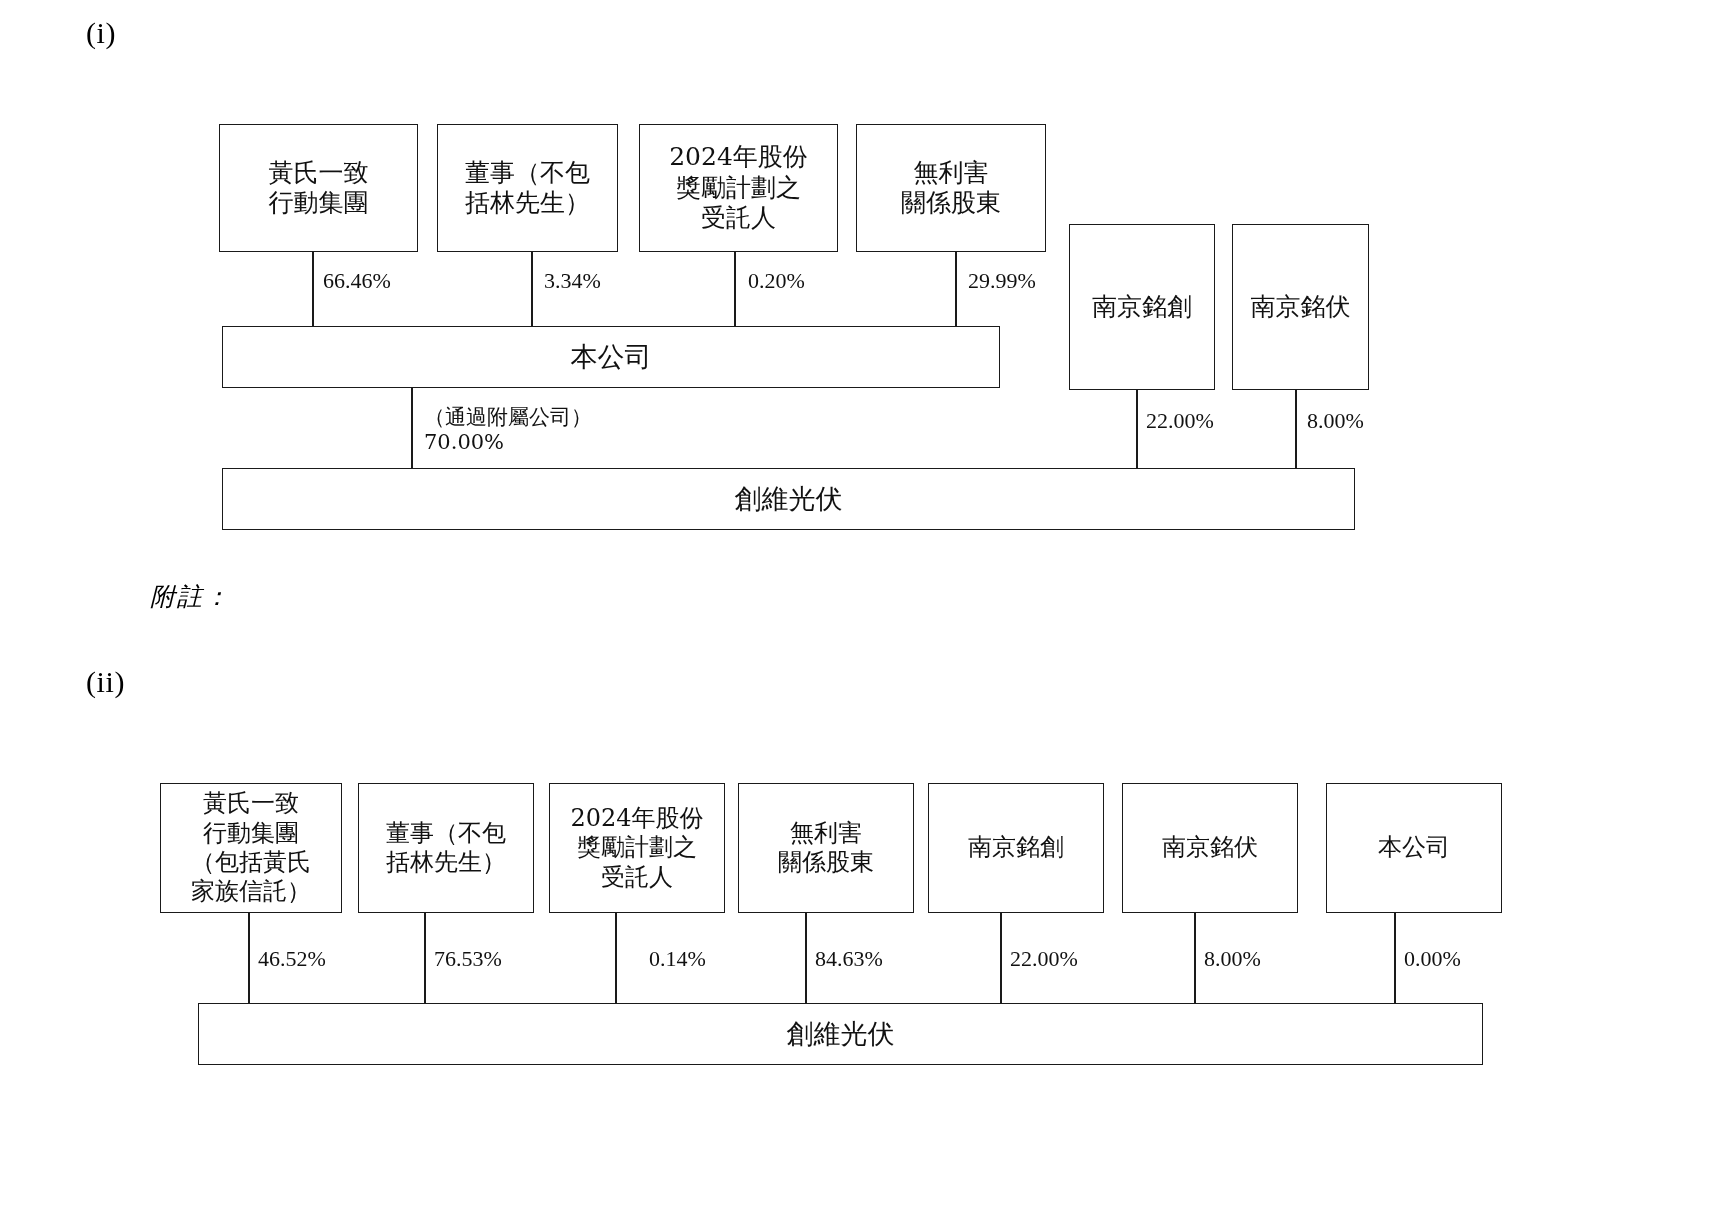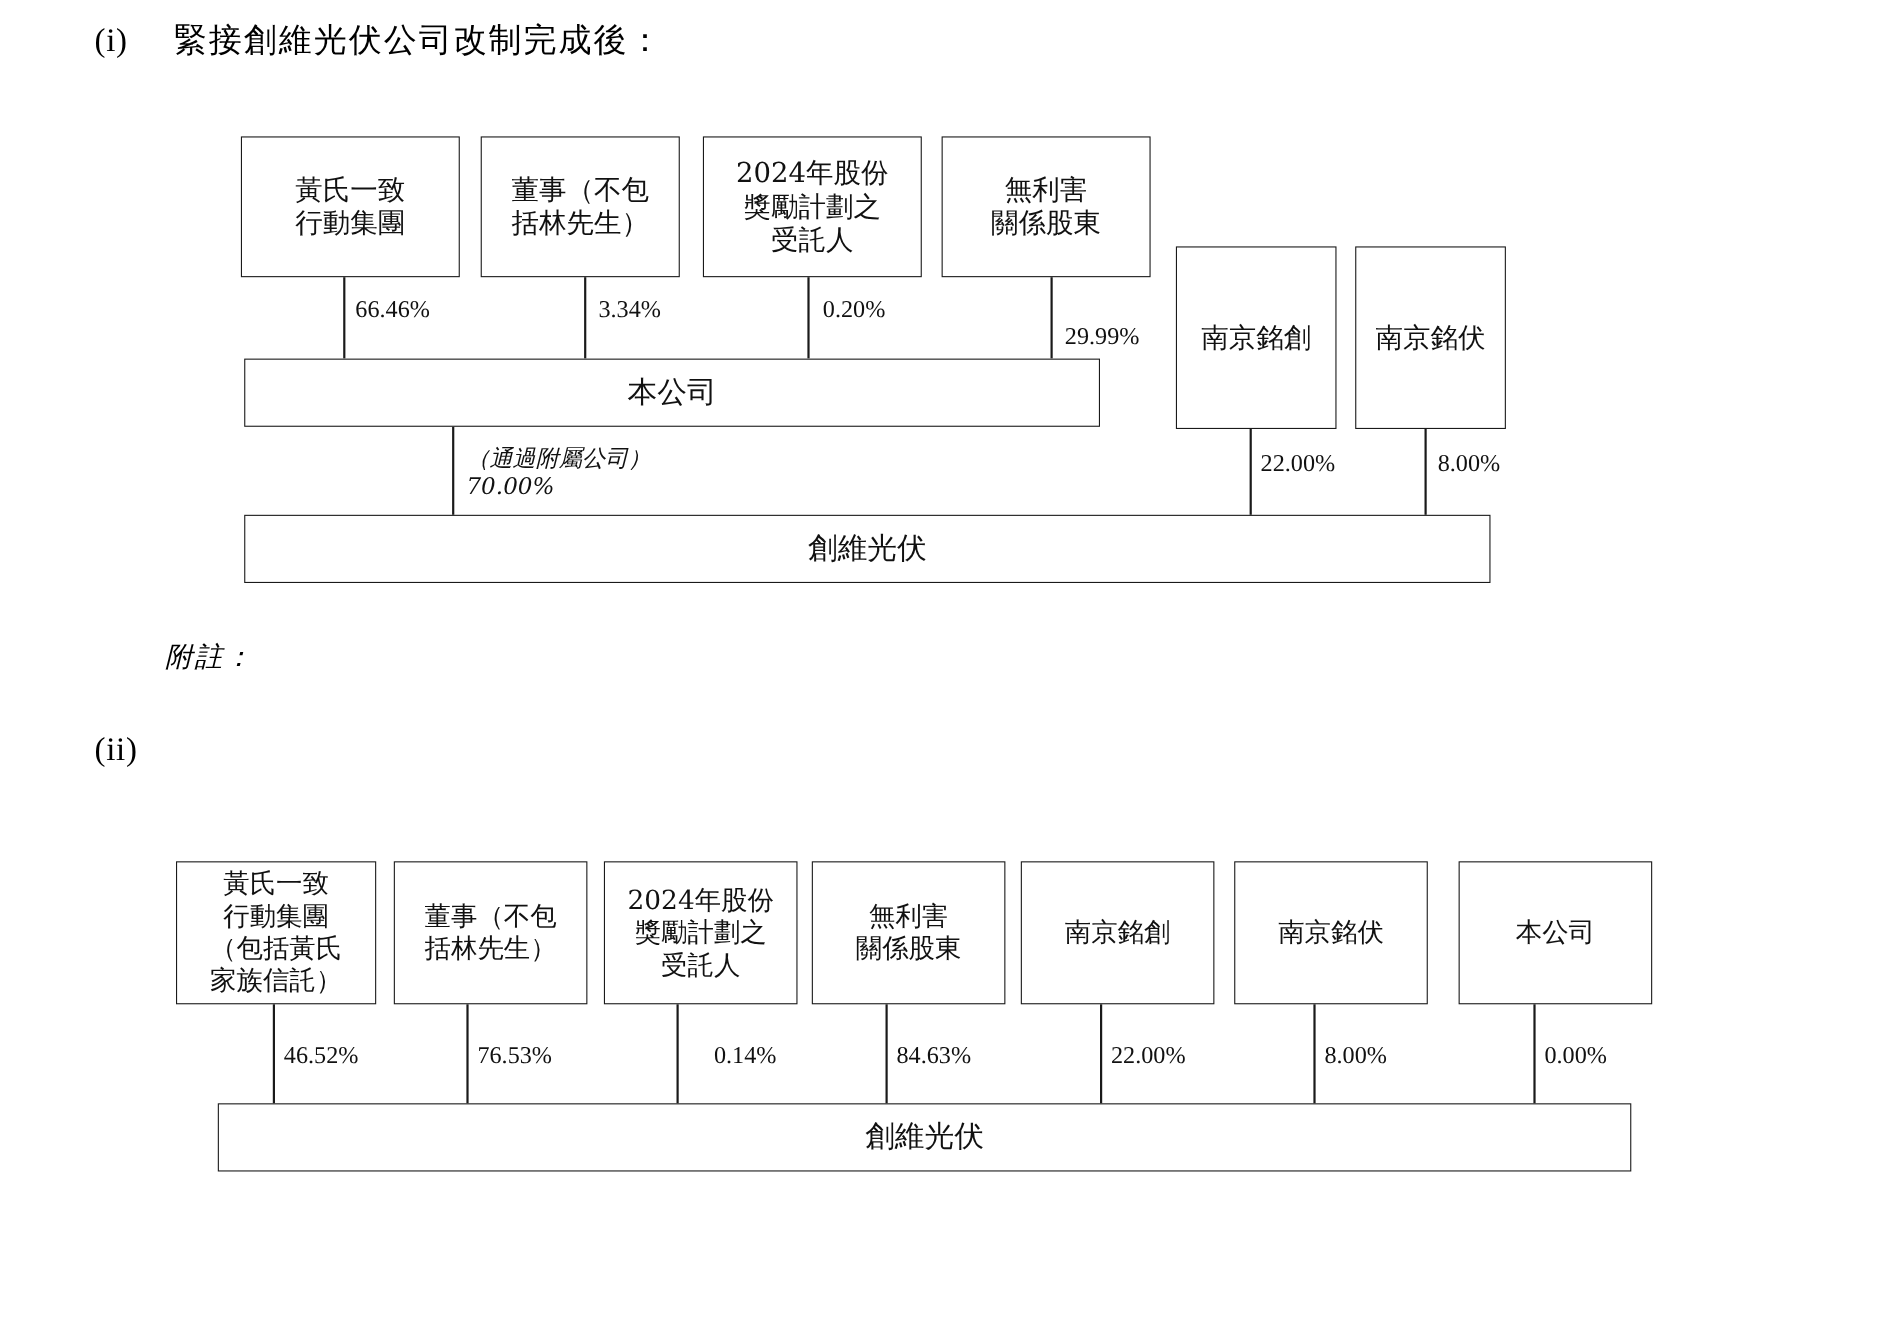--- a/index.html
+++ b/index.html
@@ -65,21 +65,20 @@
     font-size: 22px;
     white-space: nowrap;
     color: #111;
   }
   .pct-note {
     font-family: "DejaVu Serif", "Liberation Serif", serif;
     font-size: 21px;
     line-height: 1.18;
     white-space: nowrap;
     color: #111;
-    font-style: italic;
   }
 
   
   .note-row {
     display: flex;
     align-items: baseline;
     font-size: 25px;
   }
   .note-label {
     font-style: italic;
@@ -93,21 +92,20 @@
     font-family: "DejaVu Serif", "Liberation Serif", serif;
     font-size: 25px;
     letter-spacing: 0.02em;
   }
 </style>
 </head>
 <body>
 
 <div class="abs sec-head" style="left:86px; top:16px;">
   <span class="sec-num">(i)</span>
-  <span class="sec-title">緊接創維光伏公司改制完成後：</span>
 </div>
 
 <div class="abs" style="left:0; top:0; width:1728px; height:560px;">
 
   <div class="box abs" style="left:219px; top:124px; width:199px; height:128px;">
     <div class="inner" style="white-space:pre-line;">黃氏一致
 行動集團</div>
   </div>
   <div class="box abs" style="left:437px; top:124px; width:181px; height:128px;">
     <div class="inner" style="white-space:pre-line;">董事（不包
@@ -131,21 +129,21 @@
   </div>
 
   <div class="vline abs" style="left:312px; top:252px; height:74px;"></div>
   <div class="vline abs" style="left:531px; top:252px; height:74px;"></div>
   <div class="vline abs" style="left:734px; top:252px; height:74px;"></div>
   <div class="vline abs" style="left:955px; top:252px; height:74px;"></div>
 
   <div class="pct abs" style="left:323px; top:268px;">66.46%</div>
   <div class="pct abs" style="left:544px; top:268px;">3.34%</div>
   <div class="pct abs" style="left:748px; top:268px;">0.20%</div>
-  <div class="pct abs" style="left:968px; top:268px;margin-top:25px;">29.99%</div>
+  <div class="pct abs" style="left:968px; top:268px;">29.99%</div>
 
   <div class="box abs" style="left:222px; top:326px; width:778px; height:62px; font-size:27px;">
     <div class="inner">本公司</div>
   </div>
 
   <div class="vline abs" style="left:411px; top:388px; height:82px;"></div>
   <div class="pct-note abs" style="left:424px; top:405px;">
     <div>（通過附屬公司）</div>
     <div>70.00%</div>
   </div>

